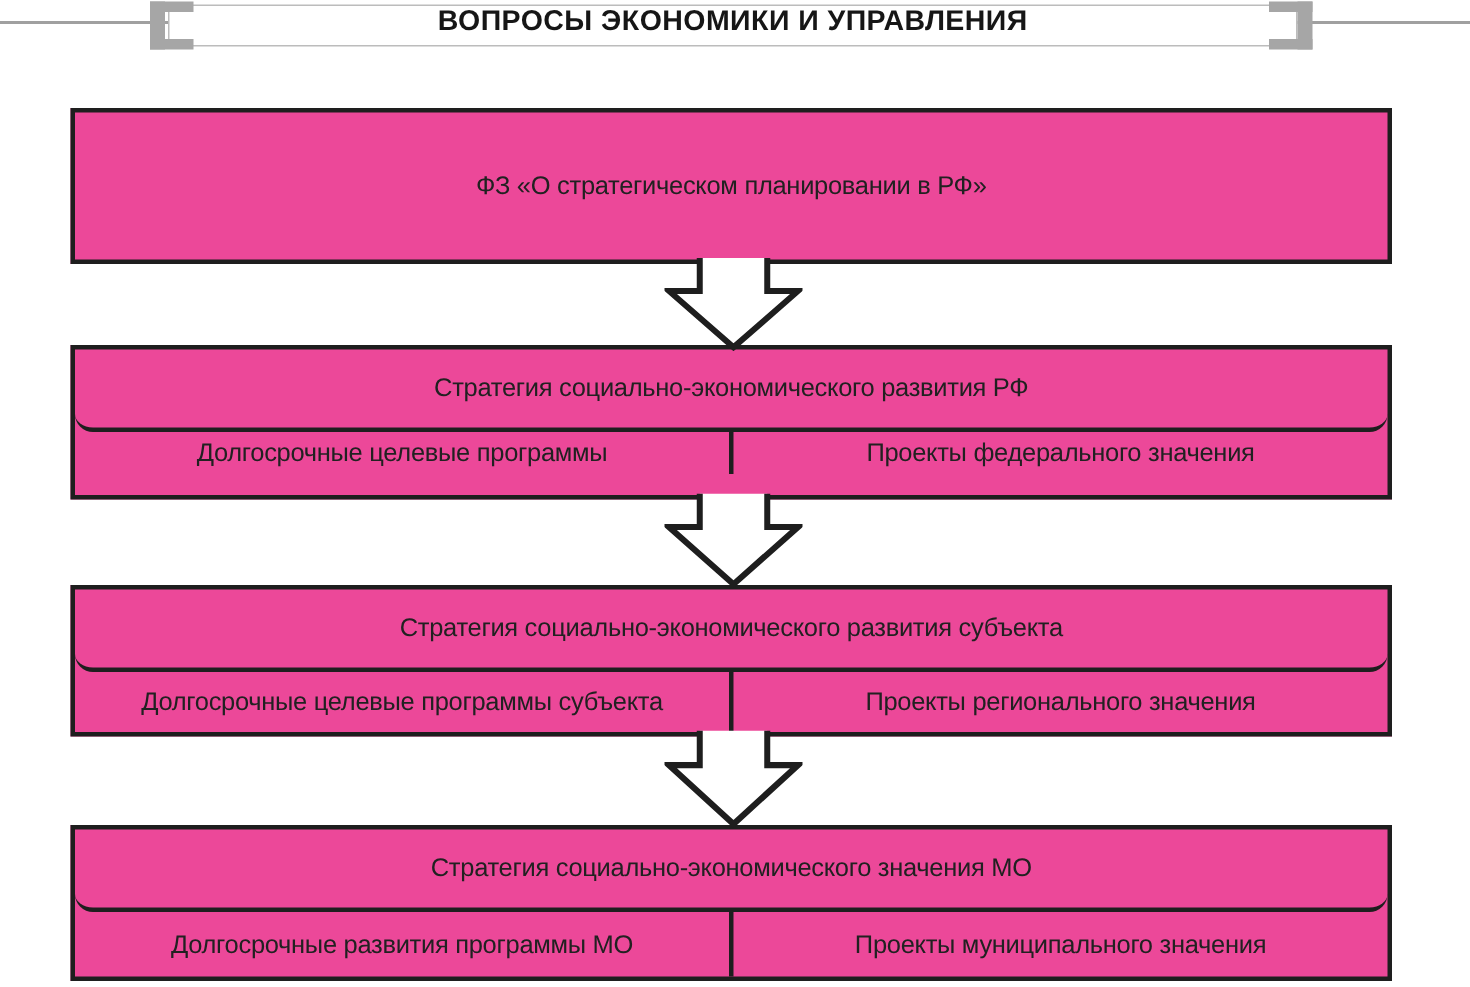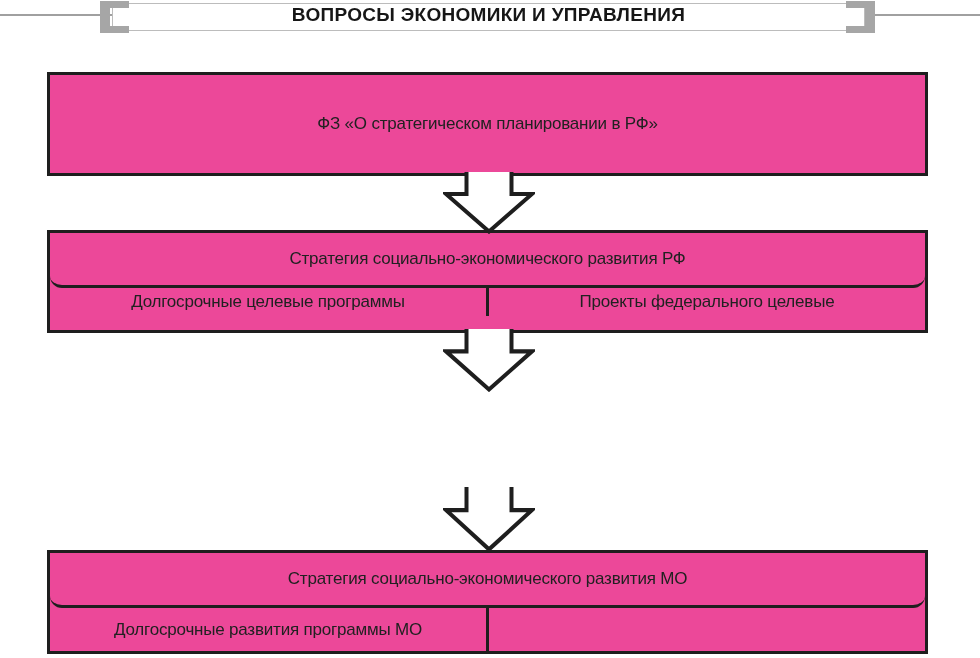--- a/index.html
+++ b/index.html
@@ -91,38 +91,54 @@
 
   <div class="group g2">
     <div class="row-strategy">
       <span>Стратегия социально-экономического развития РФ</span>
     </div>
     <div class="row-cells">
       <div class="cell cell-left">
         <span>Долгосрочные целевые программы</span>
       </div>
       <div class="cell cell-right">
-        <span>Проекты федерального целевые</span>
+        <span>Проекты федерального значения</span>
       </div>
     </div>
   </div>
 
   <svg class="arrow arrow-2" viewBox="0 0 92 62" preserveAspectRatio="none">
     <path d="M23.5,0 L23.5,22 L3,22 L46,59.5 L89,22 L68.5,22 L68.5,0" fill="#ffffff" stroke="#1e1e1e" stroke-width="4" stroke-linejoin="miter"></path>
   </svg>
 
+  <div class="group g3">
+    <div class="row-strategy">
+      <span>Стратегия социально-экономического развития субъекта</span>
+    </div>
+    <div class="row-cells">
+      <div class="cell cell-left">
+        <span>Долгосрочные целевые программы субъекта</span>
+      </div>
+      <div class="cell cell-right">
+        <span>Проекты регионального значения</span>
+      </div>
+    </div>
+  </div>
 
   <svg class="arrow arrow-3" viewBox="0 0 92 62" preserveAspectRatio="none">
     <path d="M23.5,0 L23.5,22 L3,22 L46,59.5 L89,22 L68.5,22 L68.5,0" fill="#ffffff" stroke="#1e1e1e" stroke-width="4" stroke-linejoin="miter"></path>
   </svg>
 
   <div class="group g4">
     <div class="row-strategy">
-      <span>Стратегия социально-экономического развития МО</span>
+      <span>Стратегия социально-экономического значения МО</span>
     </div>
     <div class="row-cells">
       <div class="cell cell-left">
         <span>Долгосрочные развития программы МО</span>
+      </div>
+      <div class="cell cell-right">
+        <span>Проекты муниципального значения</span>
       </div>
     </div>
   </div>
 
 </div>
 
 </body></html>

